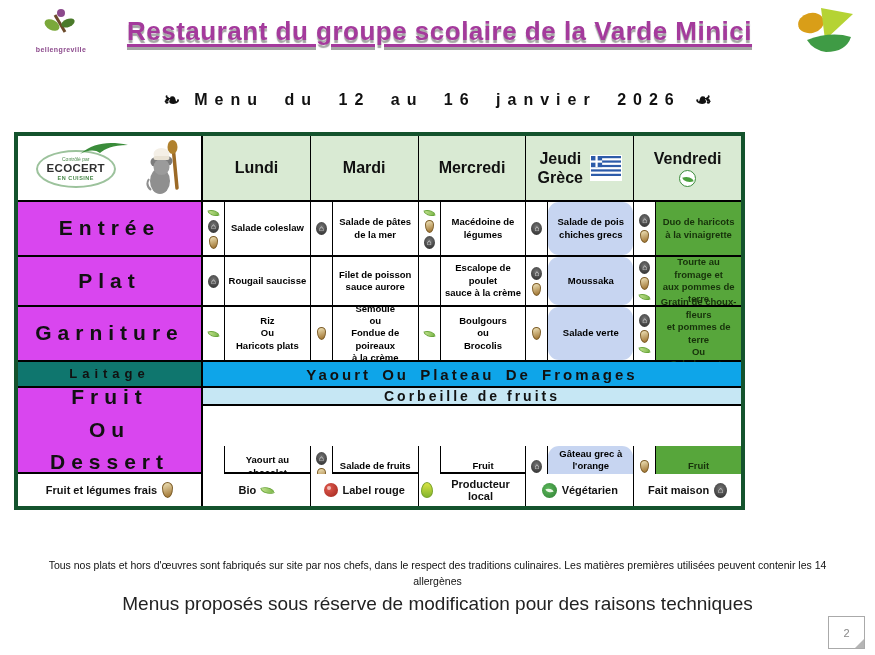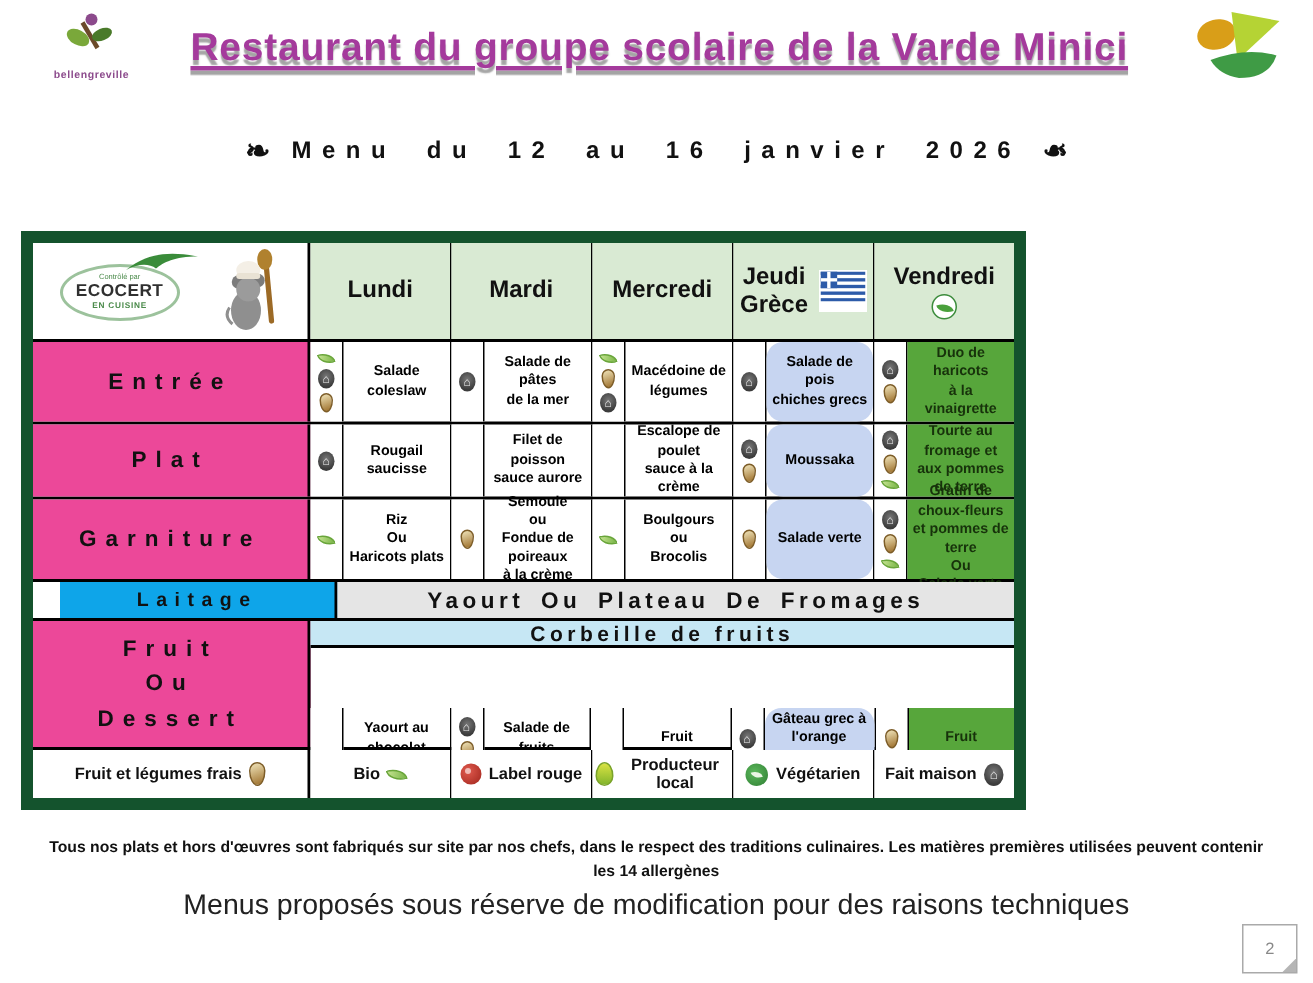--- a/index.html
+++ b/index.html
@@ -20,36 +20,36 @@
   .banner {
     position:absolute; top:88px; left:0; width:100%; text-align:center;
     font-size:16px; font-weight:bold; color:#111;
     display:flex; align-items:center; justify-content:center; gap:14px;
   }
   .banner-text { letter-spacing:7px; word-spacing:9px; }
   .ornament { font-size:20px; letter-spacing:0; }
   .ornament.mir { display:inline-block; transform:scaleX(-1); }
 
   
-  .menu-table { position:absolute; left:14px; top:154px; width:670px; border:8px solid #14532d; background:#fff; }
+  .menu-table { position:absolute; left:14px; top:132px; width:731px; border:4px solid #14532d; background:#fff; }
   .trow { display:flex; border-bottom:2px solid #000; }
   .r-header   { height:66px; }
   .r-entree   { height:55px; }
   .r-plat     { height:50px; }
   .r-garniture{ height:55px; }
   .r-laitage  { height:26px; }
   .r-fruit    { height:86px; }
   .r-legend   { height:32px; border-bottom:none; }
 
   .label-cell {
-    flex:0 0 185px; background:#ec4899; border-right:2px solid #000;
+    flex:0 0 185px; background:#d946ef; border-right:2px solid #000;
     display:flex; align-items:center; justify-content:center; text-align:center;
-    font-weight:bold; font-size:15px; letter-spacing:6px; white-space:pre-line; line-height:1.55; color:#111;
+    font-weight:bold; font-size:21px; letter-spacing:6px; white-space:pre-line; line-height:1.55; color:#111;
   }
-  .label-cell.peach { background:#0ea5e9;margin-left:18px; }
+  .label-cell.peach { background:#0f766e; }
 
   .corner-cell { flex:0 0 185px; border-right:2px solid #000; background:#fff;
     display:flex; align-items:center; justify-content:space-around; padding:3px 4px; }
 
   .day-head {
     flex:1 1 0; background:#d9ead3; border-right:1px solid #000;
     display:flex; flex-direction:column; align-items:center; justify-content:center;
     font-weight:bold; font-size:16px; color:#111; gap:2px; text-align:center; line-height:1.2;
   }
   .day-head:last-child, .day-cell:last-child, .legend-cell:last-child { border-right:none; }
@@ -60,21 +60,21 @@
     display:flex; flex-direction:column; align-items:center; justify-content:center; gap:3px; padding:1px 0; }
   .dish {
     flex:1 1 0; display:flex; align-items:center; justify-content:center; text-align:center;
     font-weight:bold; font-size:9.5px; line-height:1.3; white-space:pre-line; padding:2px 3px; color:#000;
   }
   .col-jeudi .dish { background:#c7d5f1;border-radius:11px; }
   .col-vendredi .dish { background:#57a63b; color:#17320b; }
 
   .merged-cell { flex:1 1 0; display:flex; align-items:center; justify-content:center;
     font-weight:bold; text-align:center; }
-  .laitage-band { background:#e5e5e5; font-size:15px; letter-spacing:3px; word-spacing:4px; color:#111; }
+  .laitage-band { background:#0ea5e9; font-size:15px; letter-spacing:3px; word-spacing:4px; color:#111; }
 
   .fruit-right { flex:1 1 0; display:flex; flex-direction:column; }
   .basket-row { height:30px; border-bottom:2px solid #000; display:flex; align-items:center;
     justify-content:center; background:#c6e7f4; font-weight:bold; font-size:14px; letter-spacing:3px; color:#111; }
   .dessert-row { flex:1 1 0; display:flex;margin-top:40px; }
 
   .legend-cell { flex:1 1 0; border-right:1px solid #000; background:#fff;
     display:flex; align-items:center; justify-content:center; gap:5px;
     font-weight:bold; font-size:11px; color:#111; text-align:center; padding:0 2px; }
   .legend-cell.first { flex:0 0 185px; border-right:2px solid #000; }
@@ -119,21 +119,21 @@
     display:flex; flex-direction:column; align-items:center; justify-content:center; line-height:1.1; background:#fff; }
   .eco-small { font-size:5px; color:#4a8a4a; }
   .eco-name { font-size:11.5px; font-weight:bold; color:#303030; letter-spacing:.3px; }
   .eco-sub { font-size:5.5px; color:#4a8a4a; font-weight:bold; letter-spacing:.5px; }
   .eco-bird { position:absolute; top:-3px; right:-8px; }
 
   .flag-box { background:#fff; padding:1px; }
 
   
   .footer-note { position:absolute; top:557px; left:28px; width:819px; text-align:center;
-    font-size:10.5px; font-weight:bold; color:#111; line-height:1.55; }
+    font-size:10.5px; font-weight:normal; color:#111; line-height:1.55; }
   .footer-disclaimer { position:absolute; top:593px; left:0; width:100%; text-align:center;
     font-size:19px; color:#222; }
   .page-num { position:absolute; right:10px; bottom:6px; width:37px; height:33px;
     border:1px solid #aaa; background:#fff; color:#888; font-size:11px;
     display:flex; align-items:center; justify-content:center; overflow:hidden; }
   .page-num::after { content:""; position:absolute; right:-1px; bottom:-1px;
     border-left:11px solid transparent; border-bottom:11px solid #b5b5b5; }
 </style>
 </head>
 <body>

